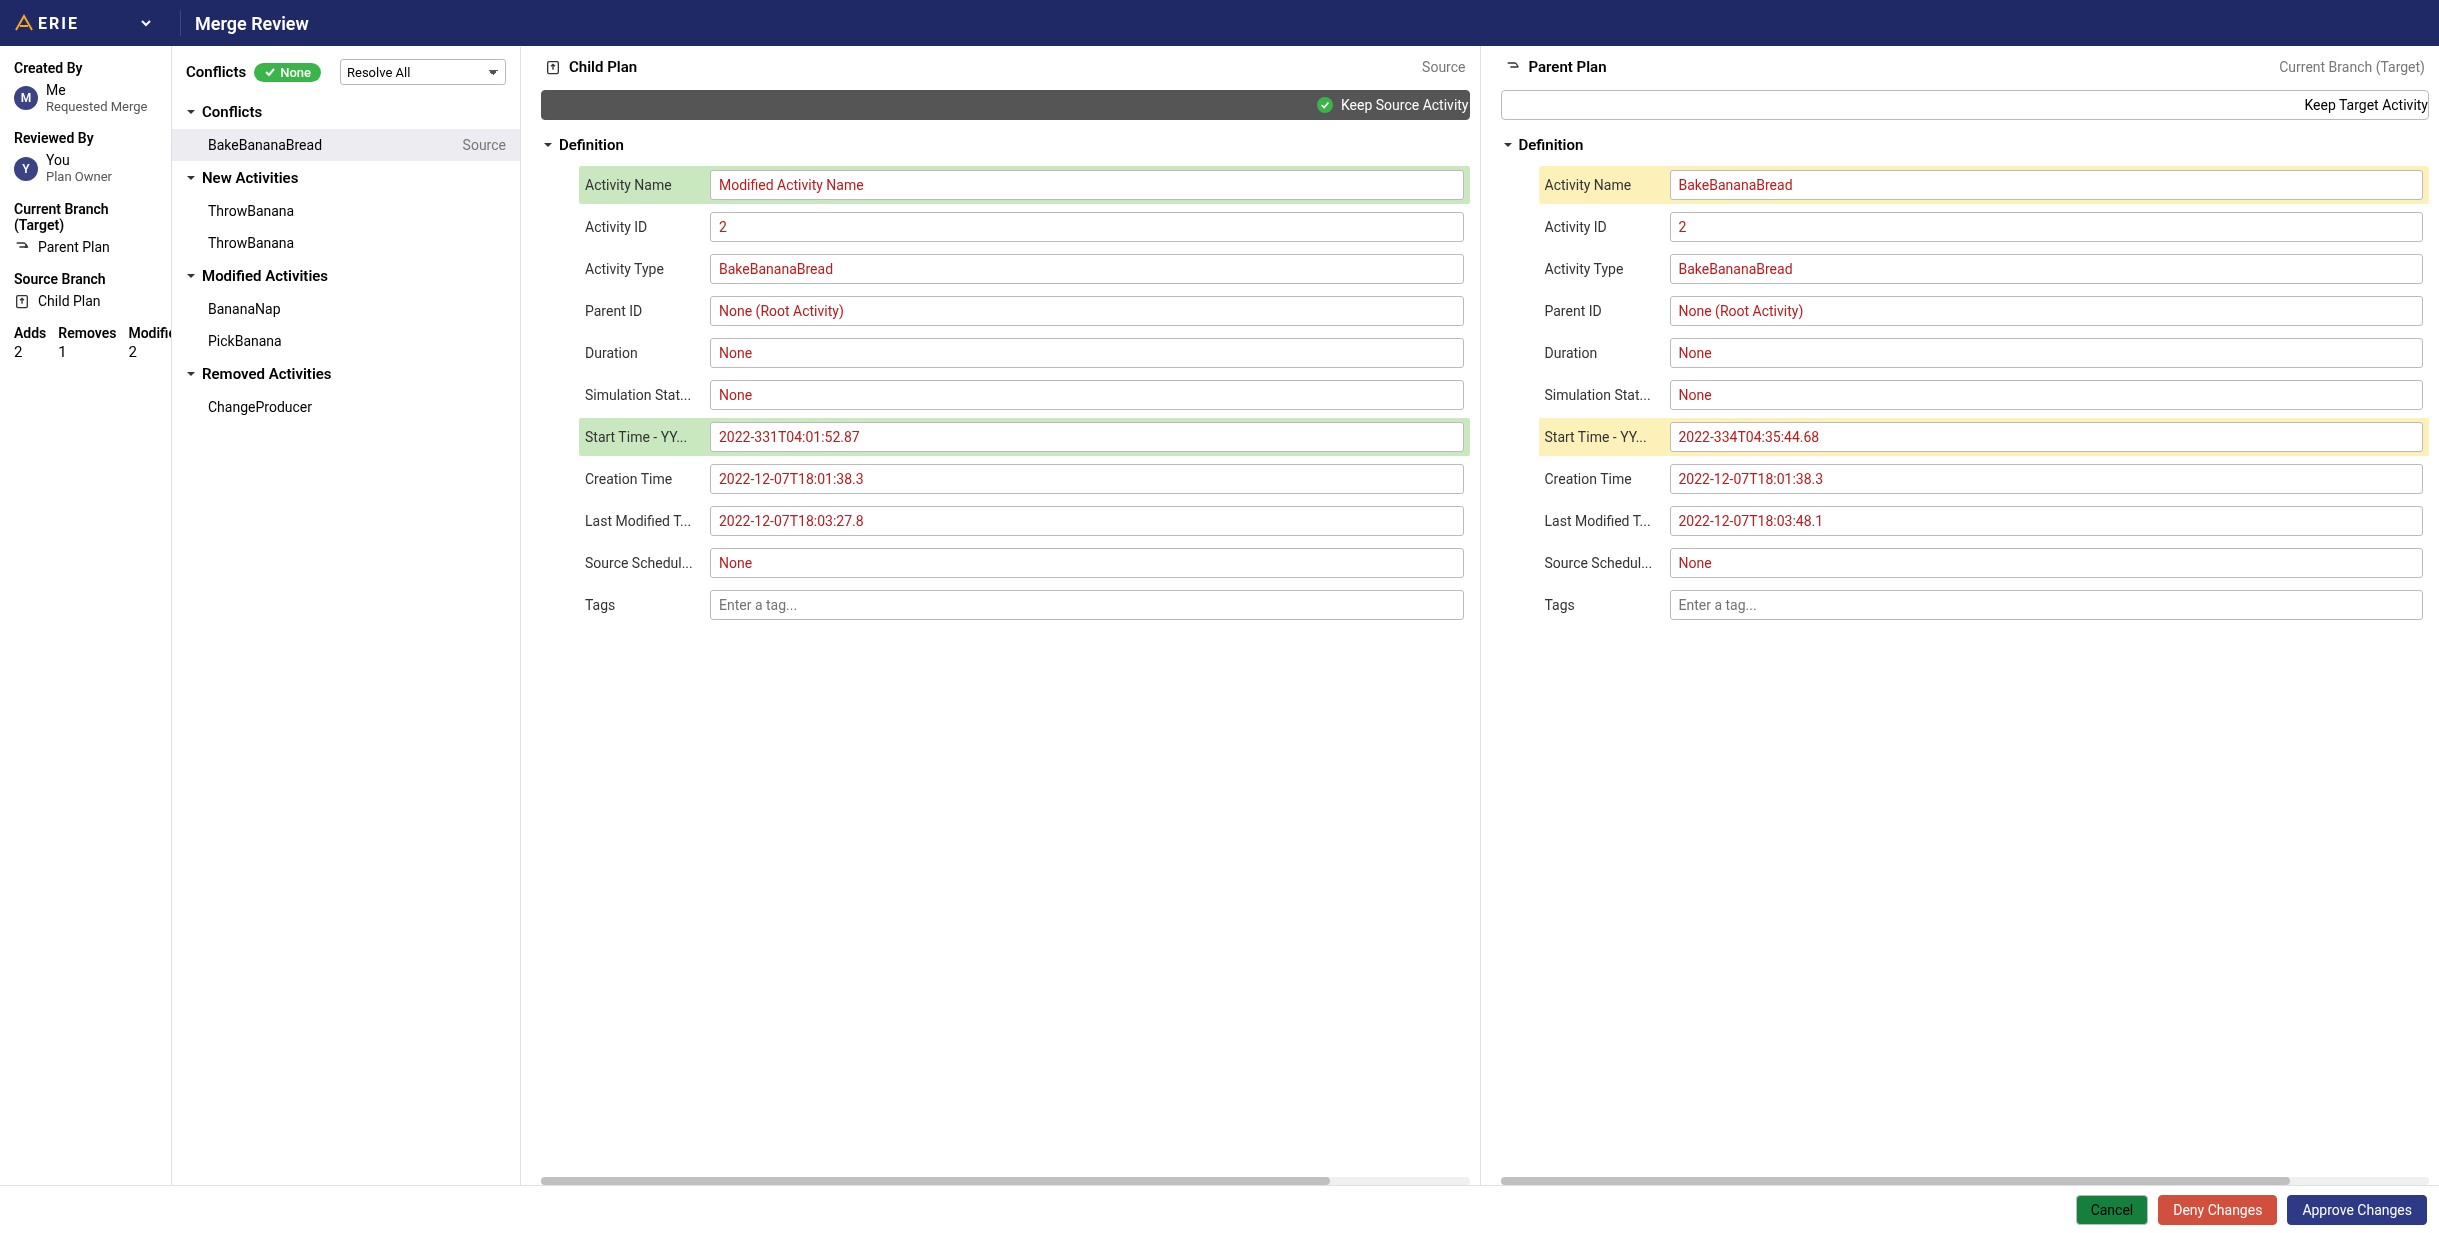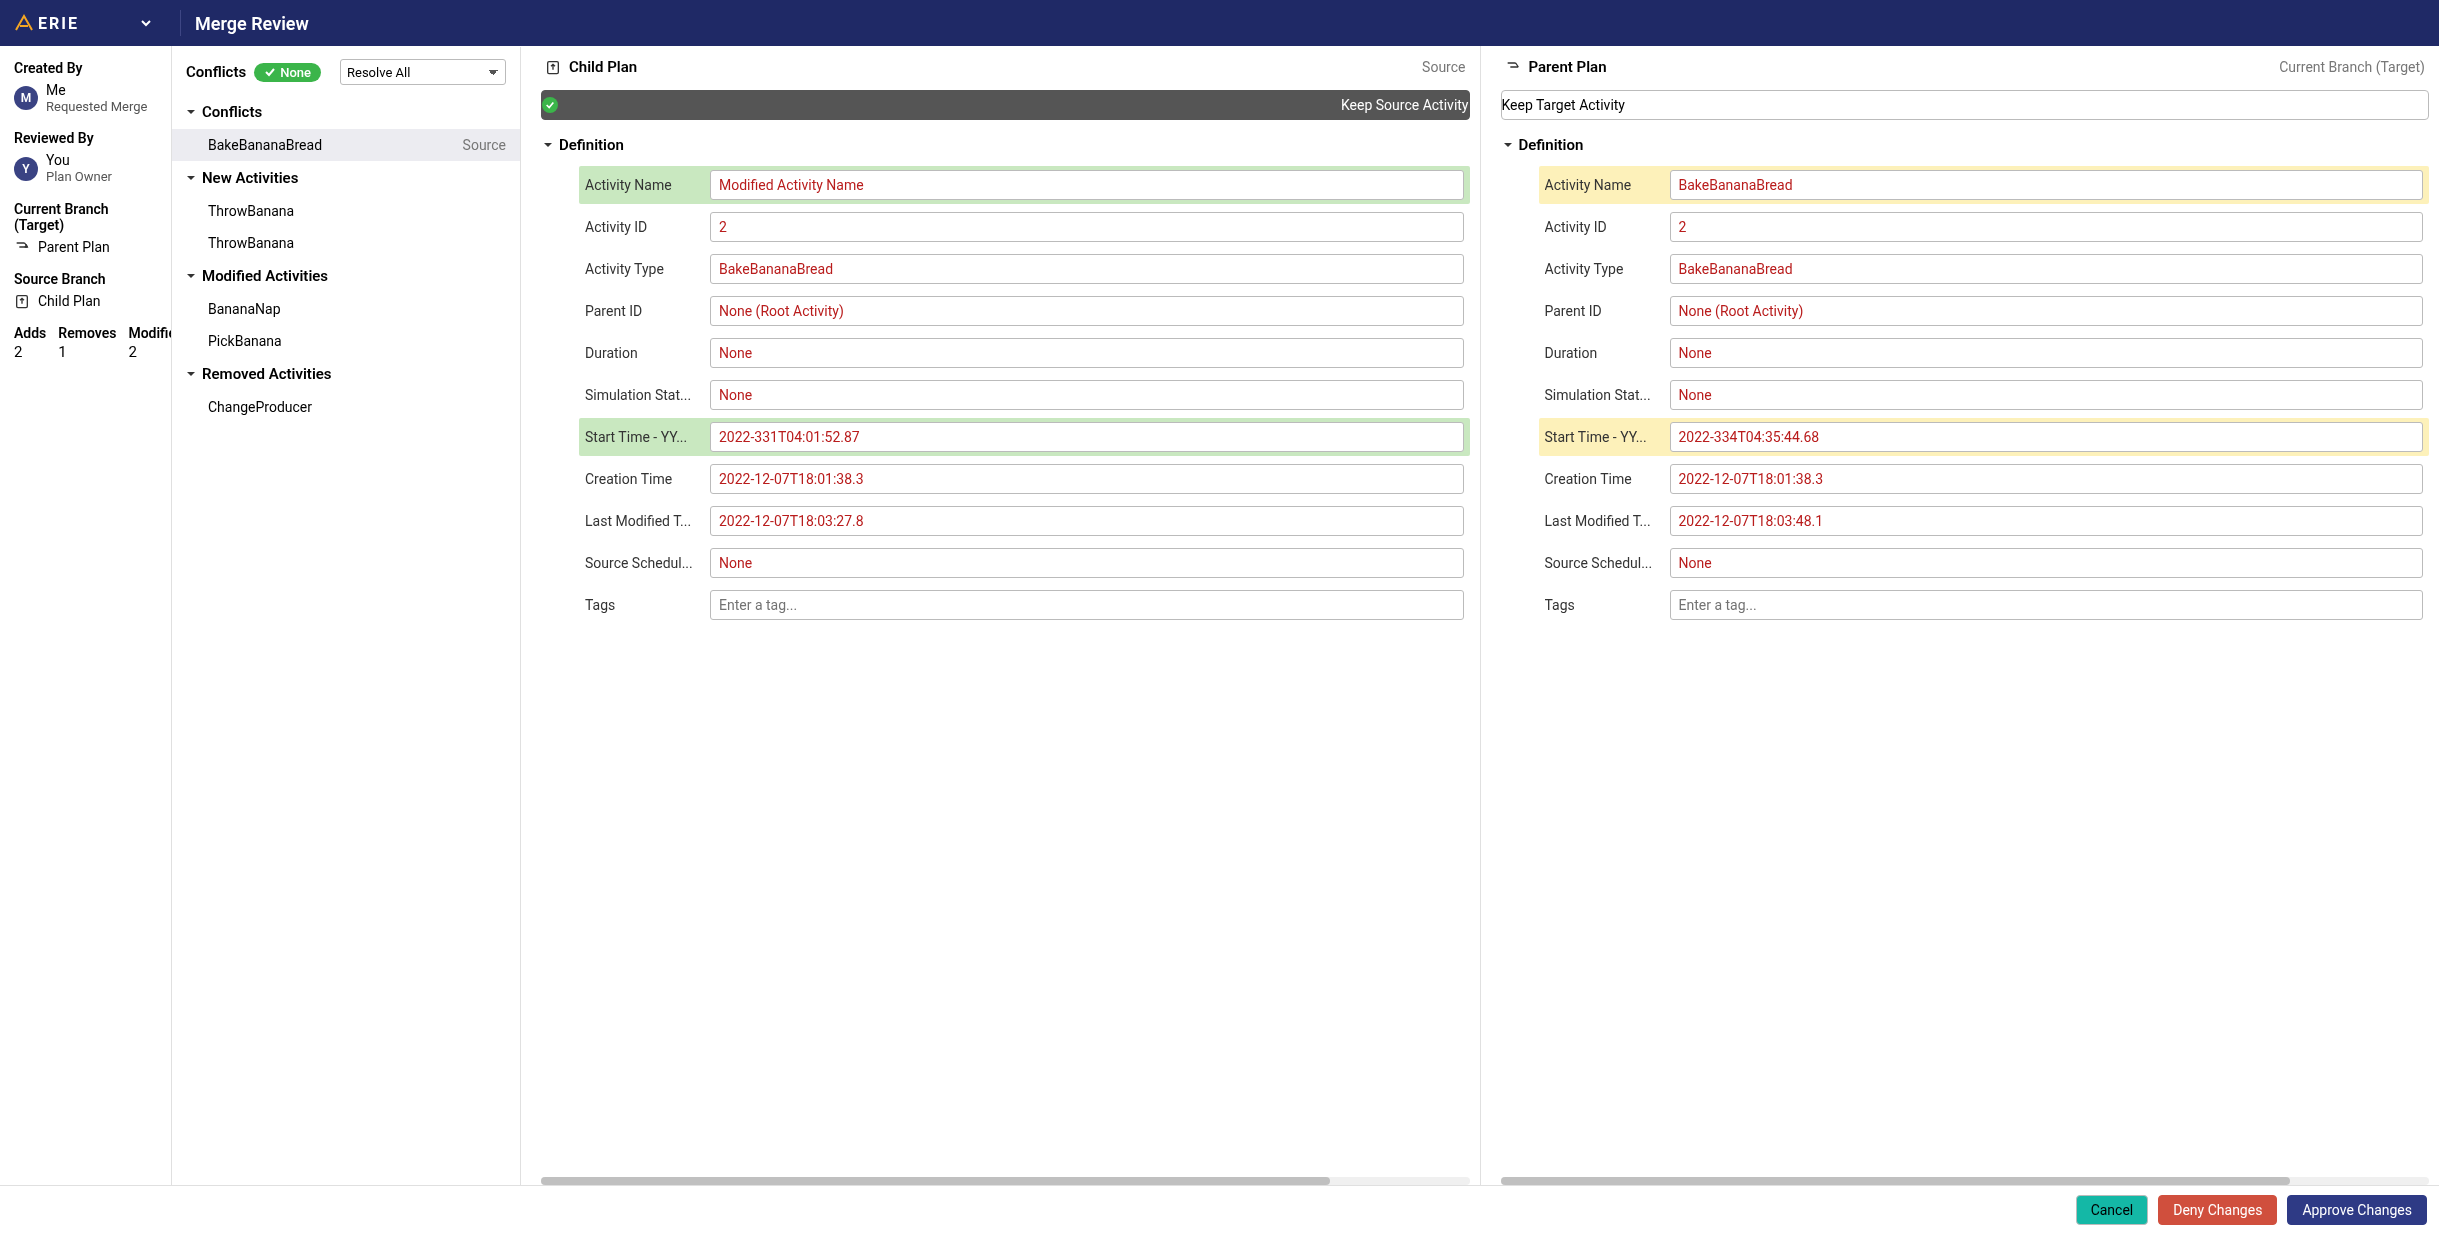--- a/index.html
+++ b/index.html
@@ -34,35 +34,35 @@
 .chev { width: 10px; height: 10px; display:inline-block; }
 .mp-item { padding: 8px 14px 8px 36px; font-size: 14px; cursor: pointer; display:flex; justify-content:space-between; }
 .mp-item.selected { background: #ececf1; }
 .mp-item-tag { color: #777; }
 .compare { flex: 1; display: flex; overflow: hidden; }
 .cmp-col { flex: 1; display: flex; flex-direction: column; border-right: 1px solid #e0e0e0; overflow: hidden; margin-left:10px; position:relative;}
 .cmp-col:last-child { border-right: none; }
 .cmp-hdr { display: flex; justify-content: space-between; align-items: center; padding: 12px 14px 10px 14px; }
 .cmp-hdr-left { display: flex; align-items: center; gap: 8px; font-weight: 600; font-size: 15px; }
 .cmp-hdr-right { color: #777; font-size: 14px; }
-.keep-btn { margin: 4px 10px 6px 10px; height: 30px; border-radius: 4px; display:flex; align-items:center; justify-content:space-between; gap:8px; font-size:14px; cursor:pointer; border:1px solid #bbb; background:#fff; }
+.keep-btn { margin: 4px 10px 6px 10px; height: 30px; border-radius: 4px; display:flex; align-items:center; justify-content:flex-end; gap:8px; font-size:14px; cursor:pointer; border:1px solid #bbb; background:#fff;padding-left:20px; }
 .keep-btn.source { background: #555; color:#fff; border-color:#555; }
 .keep-btn.source .check-circle { background:#3bb54a; border-radius:50%; width:16px; height:16px; display:inline-flex; align-items:center; justify-content:center; }
 .cmp-body { overflow-y: auto; overflow-x: hidden; flex:1; padding-bottom:10px; }
 .def-hdr { padding: 10px 12px 8px 12px; display:flex; align-items:center; gap:6px; font-weight:600; font-size:15px; cursor:pointer;}
 .field-row { display:flex; align-items:center; margin: 4px 10px 4px 48px; gap:10px; padding:4px 6px; border-radius:2px;}
 .field-row.changed-src { background:#c9e8c0; }
 .field-row.changed-tgt { background:#fdf1ba; }
 .field-label { width: 115px; font-size:14px; color:#333; overflow:hidden; text-overflow:ellipsis; white-space:nowrap;}
 .field-input { flex:1; height:30px; border:1px solid #bbb; border-radius:3px; padding:0 8px; font-size:14px; background:#fff; color:#b91c1c; overflow:hidden; text-overflow:ellipsis; white-space:nowrap; display:flex; align-items:center;}
 .field-input.placeholder { color:#737373; }
 .scroll-indicator { height:8px; background:#f0f0f0; margin:0 10px; border-radius:4px; position:relative; }
 .scroll-indicator .thumb { position:absolute; top:0; left:0; height:8px; background:#c0c0c0; border-radius:4px; }
 .bottom-bar { height: 48px; border-top:1px solid #e0e0e0; display:flex; align-items:center; justify-content:flex-end; padding:0 12px; gap:10px; background:#fff; }
-.btn { height:30px; padding:0 14px; border-radius:4px; font-size:14px; border:1px solid #bbb; background:#14b8a6; cursor:pointer; }
+.btn { height:30px; padding:0 14px; border-radius:4px; font-size:14px; border:1px solid #bbb; background:#15803d; cursor:pointer; }
 .btn.deny { background:#d04f3d; color:#fff; border-color:#d04f3d; }
 .btn.approve { background:#2e3a85; color:#fff; border-color:#2e3a85; }
 .icon-svg { width:16px; height:16px; stroke:#333; fill:none; stroke-width:2; }
 </style>
 </head>
 <body>
 
 <div class="top-bar">
   <div class="logo">
     <svg class="logo-svg" viewBox="0 0 120 18">

